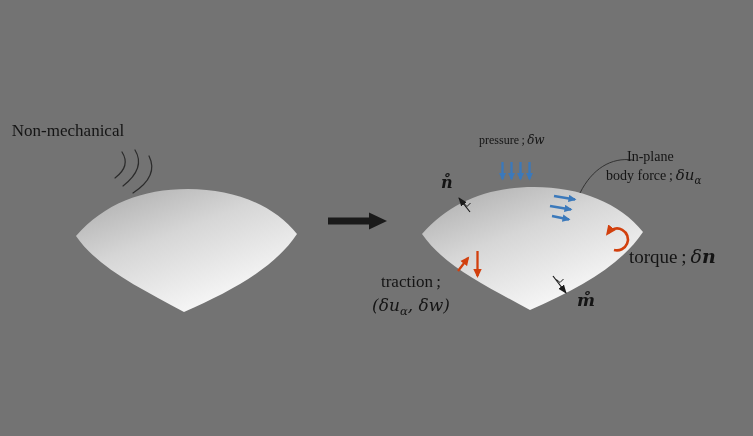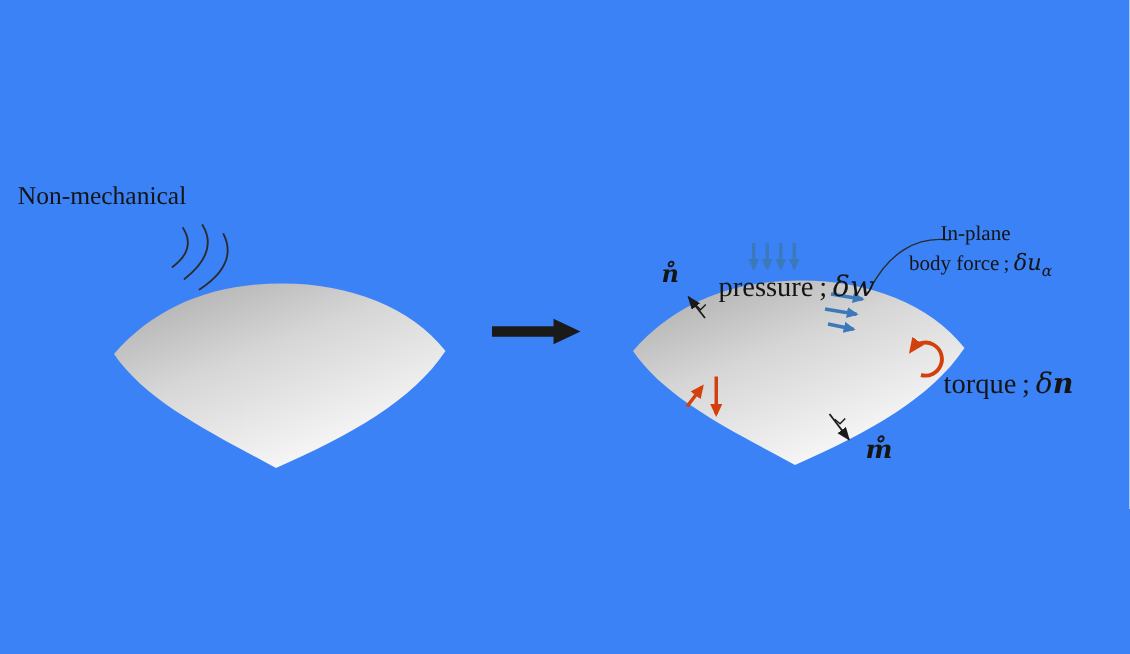--- a/index.html
+++ b/index.html
@@ -1,27 +1,27 @@
 <!DOCTYPE html>
 <html><head>
 <meta charset="utf-8">
 <style>
   html,body{margin:0;padding:0;background:#ffffff;}
   .stage{
-    position:relative;width:753px;height:436px;background:#3b82f6;overflow:hidden;
+    position:relative;width:753px;height:436px;background:#737373;overflow:hidden;
     font-family:"Liberation Serif","DejaVu Serif",serif;color:#111;text-decoration:underline;
   }
   .stage svg{position:absolute;left:0;top:0;}
   .label{position:absolute;white-space:nowrap;color:#141414;}
   .center{text-align:center;white-space:normal;}
   .math{font-style:italic;font-family:"DejaVu Serif","Liberation Serif",serif;}
   .boldmath{font-style:italic;font-weight:bold;font-family:"DejaVu Serif","Liberation Serif",serif;}
   sub{font-size:0.68em;line-height:0;}
   .lbl-stimulus{left:4px;top:120px;width:128px;font-size:17px;line-height:1.28;}
-  .lbl-pressure{left:479px;top:133px;font-size:19px;margin-top:47px;}
+  .lbl-pressure{left:479px;top:133px;font-size:12px;}
   .lbl-inplane{left:606px;top:148px;font-size:14px;line-height:1.32;}
   .lbl-inplane .indent{padding-left:21px;}
   .lbl-torque{left:629px;top:245px;font-size:19px;}
   .lbl-traction{left:370px;top:270px;width:82px;font-size:17px;line-height:1.4;}
   .lbl-nvec{left:441px;top:173px;font-size:16px;}
   .lbl-mvec{left:577px;top:290px;font-size:17px;}
   
   .stroke-blue{stroke:#3b79bb;}
   .fill-blue{fill:#3b79bb;}
   .stroke-red{stroke:#d2400e;}
@@ -118,17 +118,21 @@
 
   <div class="label lbl-inplane">
     <div class="indent">In-plane</div>
     <div><span>body force ; </span><span class="math" style="font-size:15px;"><span>δu</span><sub>α</sub></span></div>
   </div>
 
   <div class="label lbl-torque">
     <span>torque ; </span><span class="math">δ</span><span class="boldmath">n</span>
   </div>
 
+  <div class="label lbl-traction center">
+    <div>traction ;</div>
+    <div class="math"><span>(δu</span><sub>α</sub><span>, δw)</span></div>
+  </div>
 
   <div class="label lbl-nvec boldmath">n̊</div>
   <div class="label lbl-mvec boldmath">m̊</div>
 
 </div>
 
 </body></html>

